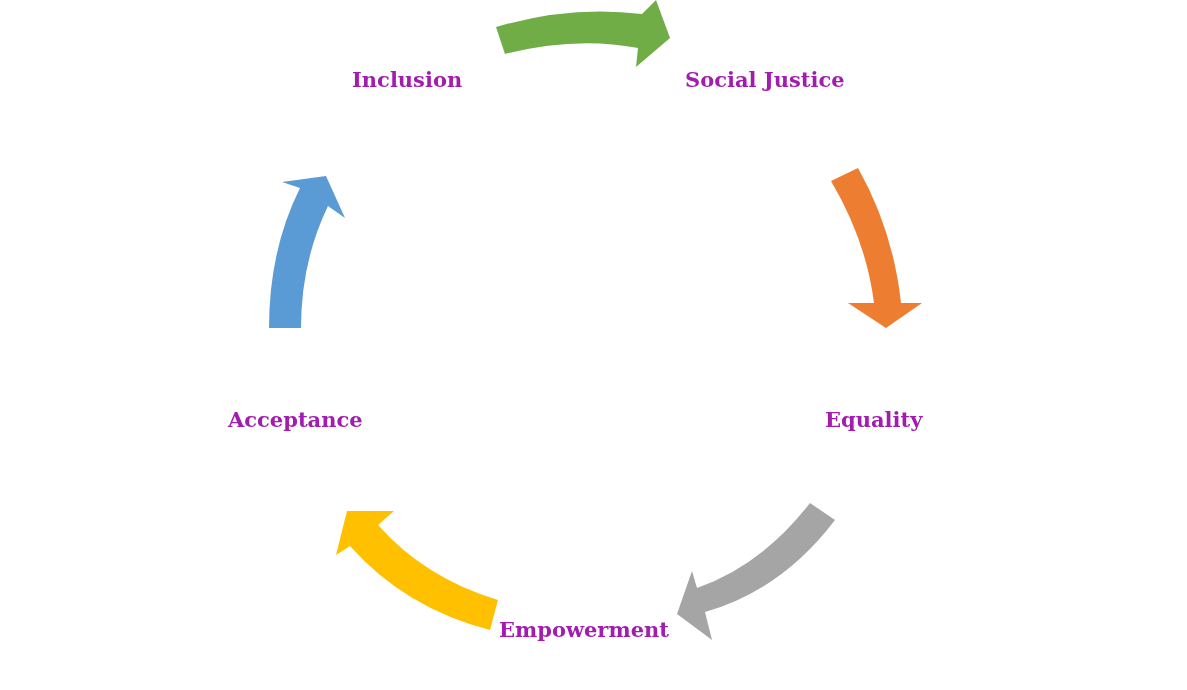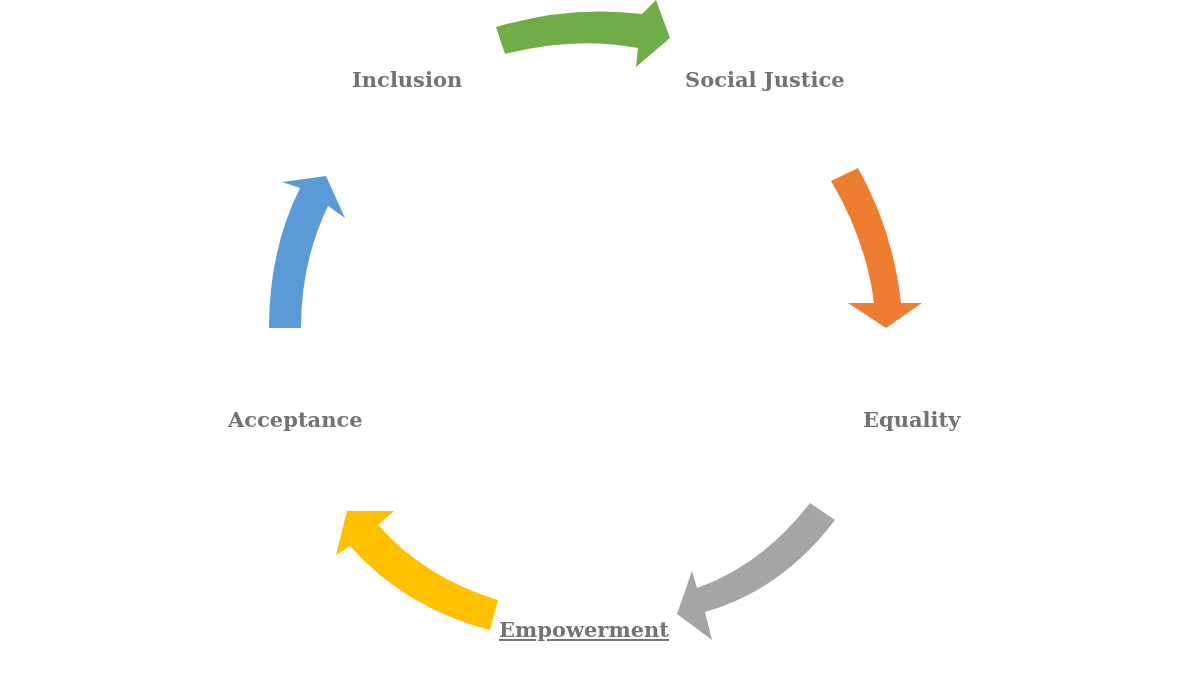--- a/index.html
+++ b/index.html
@@ -3,21 +3,21 @@
   <meta charset="utf-8">
   <style>
     html, body { margin: 0; padding: 0; background: #ffffff; }
     .canvas { position: relative; width: 1187px; height: 690px; overflow: hidden; background: #ffffff; }
     svg.arrows { position: absolute; left: 0; top: 0; }
     .label {
       position: absolute;
       font-family: "DejaVu Serif", "Liberation Serif", serif;
       font-weight: bold;
       font-size: 21px;
-      color: #737373;
+      color: #a21caf;
       white-space: nowrap;
       line-height: 1;
     }
   </style>
 </head>
 <body>
 
 <div class="canvas">
   <svg class="arrows" width="1187" height="690" viewBox="0 0 1187 690">
 
@@ -27,16 +27,16 @@
 
     <path fill="#a5a5a5" d="M810,503 L835,520 Q782,590 705,612 L712,640 L677,614 L692,571 L697,588 Q762,565 810,503 Z"></path>
 
     <path fill="#ffc000" d="M498,600 L490,630 Q405,608 350,546 L336,555 L347,511 L394,511 L378,525 Q425,578 498,600 Z"></path>
 
     <path fill="#5b9bd5" d="M269,328 L301,328 Q301,262 328,206 L345,218 L326,176 L282,182 L300,188 Q269,250 269,328 Z"></path>
   </svg>
 
   <div class="label" style="left:352px; top:69px;">Inclusion</div>
   <div class="label" style="left:685px; top:69px;">Social Justice</div>
-  <div class="label" style="left:863px; top:409px;">Equality</div>
-  <div class="label" style="left:499px; top:619px;text-decoration:underline;">Empowerment</div>
+  <div class="label" style="left:825px; top:409px;">Equality</div>
+  <div class="label" style="left:499px; top:619px;">Empowerment</div>
   <div class="label" style="left:228px; top:409px;text-align:right;">Acceptance</div>
 </div>
 
 </body></html>

